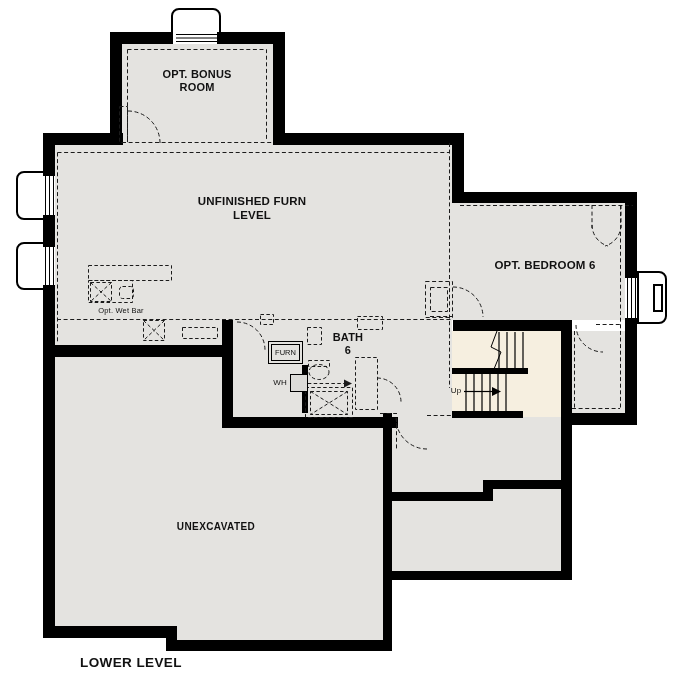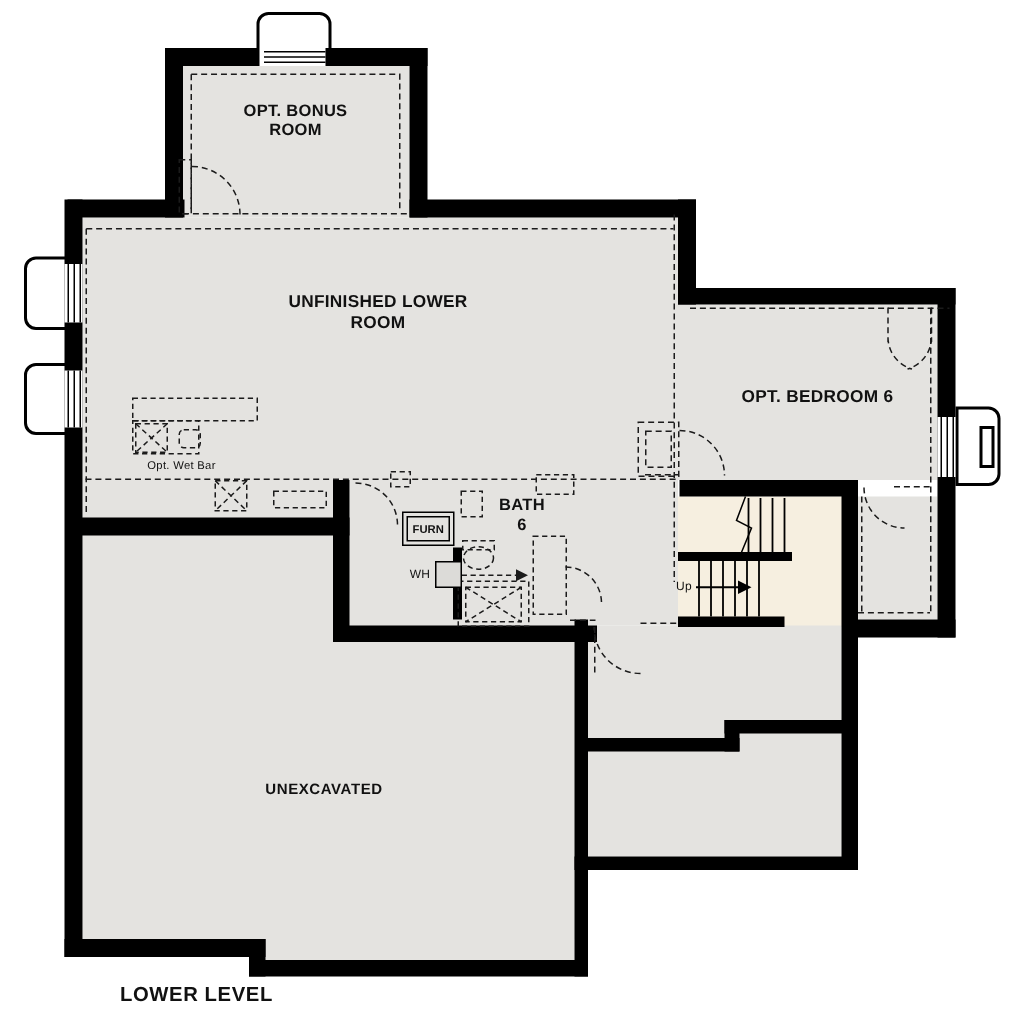--- a/index.html
+++ b/index.html
@@ -14,21 +14,21 @@
   .w{position:absolute;background:var(--wall);}
   .gz{position:absolute;background:#fff;}
   .well{position:absolute;background:#fff;border:2.5px solid var(--wall);box-sizing:border-box;}
   .lbl{position:absolute;color:var(--text);font-weight:bold;text-align:center;
        transform:translate(-50%,-50%);line-height:1.18;letter-spacing:.2px;}
   .small{font-weight:normal;}
   svg.overlay{position:absolute;left:0;top:0;}
   .furn-outer{position:absolute;border:1.5px solid var(--wall);background:var(--floor);box-sizing:border-box;}
   .furn-inner{position:absolute;left:2px;top:2px;right:2px;bottom:2px;border:1px solid var(--wall);
               display:flex;align-items:center;justify-content:center;
-              font-size:7.5px;font-weight:700;color:var(--text);}
+              font-size:7.5px;font-weight:400;color:var(--text);}
   .whbox{position:absolute;background:#dcdbd8;border:1.5px solid var(--wall);box-sizing:border-box;}
   .ladder{position:absolute;background:#fff;border:2px solid var(--wall);box-sizing:border-box;}
   #title{position:absolute;color:var(--text);font-weight:bold;font-size:13.5px;letter-spacing:.4px;padding-left:33px;}
 </style>
 </head>
 <body>
 
 <div id="plan">
 
   <div class="fl" style="left:122px;top:43px;width:151px;height:102px"></div>
@@ -153,21 +153,21 @@
       <polygon points="492,387 501,391.5 492,396" fill="#000"></polygon>
     </g>
   </svg>
 
   <div class="furn-outer" style="left:268px;top:341px;width:35px;height:23px">
     <div class="furn-inner">FURN</div>
   </div>
   <div class="whbox" style="left:290px;top:374px;width:18px;height:18px"></div>
 
   <div class="lbl" style="left:197px;top:81px;width:86px;font-size:11px">OPT. BONUS ROOM</div>
-  <div class="lbl" style="left:252px;top:209px;width:120px;font-size:11.5px">UNFINISHED LOWER ROOM</div>
+  <div class="lbl" style="left:252px;top:209px;width:120px;font-size:11.5px">UNFINISHED FURN LEVEL</div>
   <div class="lbl" style="left:545px;top:266px;white-space:nowrap;font-size:11.5px">OPT. BEDROOM 6</div>
   <div class="lbl small" style="left:121px;top:311px;width:46px;font-size:7.5px">Opt. Wet Bar</div>
   <div class="lbl" style="left:348px;top:344px;width:36px;font-size:11px">BATH 6</div>
   <div class="lbl small" style="left:280px;top:383px;font-size:8px">WH</div>
   <div class="lbl small" style="left:456px;top:391px;font-size:8px">Up</div>
   <div class="lbl" style="left:216px;top:527px;white-space:nowrap;font-size:10px;letter-spacing:.4px">UNEXCAVATED</div>
 
   <div id="title" style="left:47px;top:655px">LOWER LEVEL</div>
 </div>
 

